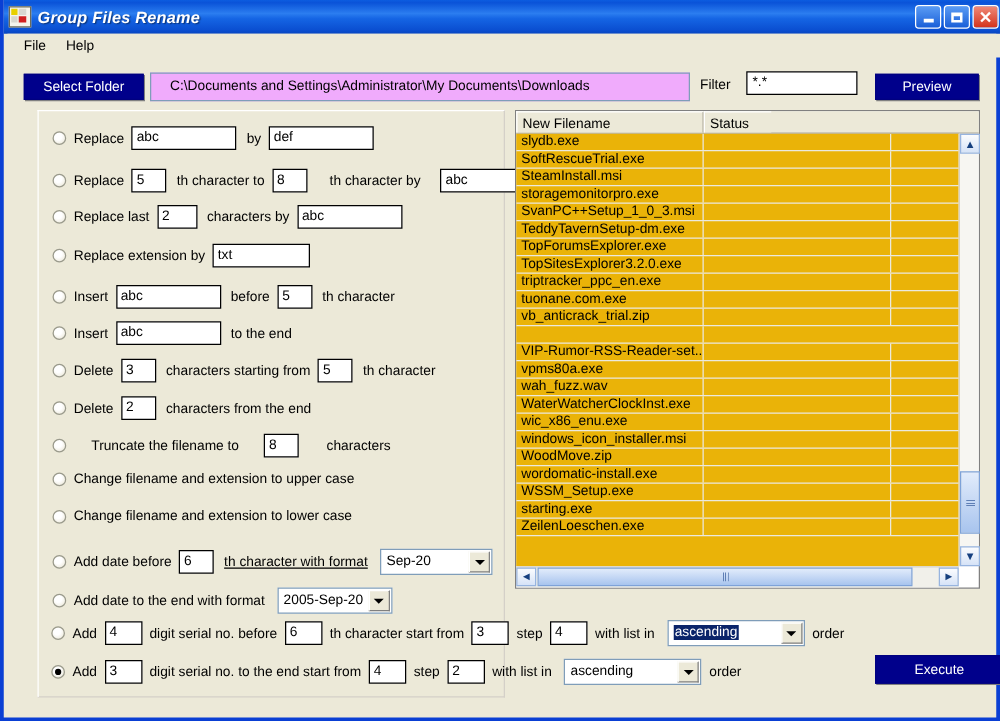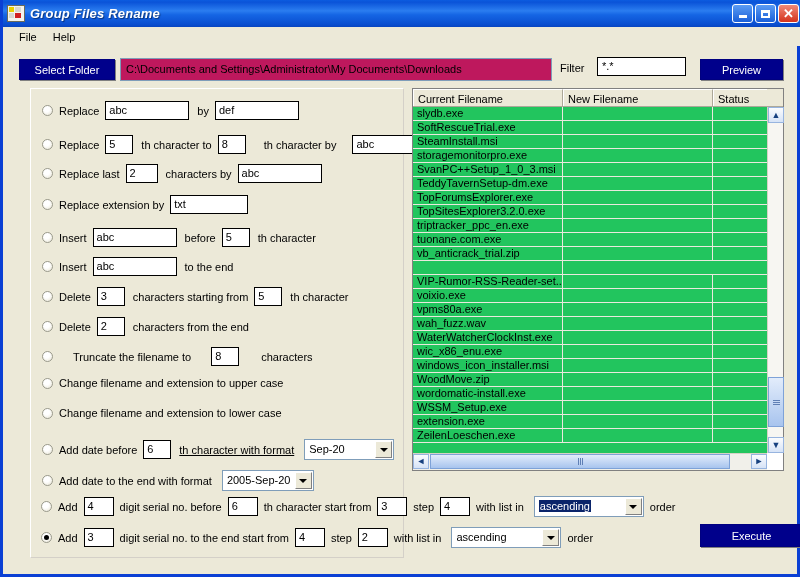--- a/index.html
+++ b/index.html
@@ -61,22 +61,22 @@
   .btn-blue{
     background:#00008b;color:#fff;border:1px solid #000080;
     font-size:11px;text-align:center;box-sizing:border-box;
     display:flex;align-items:center;justify-content:center;
     box-shadow:1px 1px 0 #808080;
   }
   #select-folder{position:absolute;left:16px;top:59px;width:96px;height:21px;}
   #preview-btn{position:absolute;left:697px;top:59px;width:83px;height:21px;}
   .path-box{
     position:absolute;left:117px;top:58px;width:432px;height:23px;
-    background:#be185d;border:1px solid #7f9db9;box-sizing:border-box;
-    font-size:11px;padding:4px 4px 0 5px;color:#000;overflow:hidden;white-space:nowrap;
+    background:#f0abfc;border:1px solid #7f9db9;box-sizing:border-box;
+    font-size:11px;padding:4px 4px 0 15px;color:#000;overflow:hidden;white-space:nowrap;
   }
   .filter-label{position:absolute;left:557px;top:62px;font-size:11px;}
   .filter-box{
     position:absolute;left:594px;top:57px;width:89px;height:19px;
     background:#fff;border:1px solid #000;box-sizing:border-box;
     font-size:11px;padding:2px 0 0 4px;
   }
   
   .groupbox{
     position:absolute;left:27px;top:88px;width:372px;height:468px;
@@ -121,21 +121,21 @@
     display:flex;background:#ece9d8;border-bottom:1px solid #aca899;box-sizing:border-box;
   }
   .lv-th{
     font-size:11px;padding:3px 0 0 4px;box-sizing:border-box;
     border-right:1px solid #aca899;background:#ece9d8;
     border-top:1px solid #fff;border-left:1px solid #fff;
     overflow:hidden;white-space:nowrap;
   }
   .lv-body{
     position:absolute;left:0;top:18px;right:16px;bottom:17px;
-    overflow:hidden;background:#22c55e;
+    overflow:hidden;background:#eab308;
   }
   .lv-row{height:14px;display:flex;border-bottom:1px solid #ebe9de;box-sizing:border-box;}
   .lv-c1{width:150px;font-size:11px;padding-left:4px;box-sizing:border-box;border-right:1px solid #ebe9de;overflow:hidden;white-space:nowrap;line-height:13px;}
   .lv-c2{width:150px;border-right:1px solid #ebe9de;box-sizing:border-box;}
   .lv-c3{width:52px;box-sizing:border-box;}
   
   .vscroll{
     position:absolute;right:0;top:18px;bottom:17px;width:16px;
     background:#f7f6f2;border-left:1px solid #d6d2c6;box-sizing:border-box;
   }
@@ -315,21 +315,20 @@
         <span class="lbl" style="margin: 0px 6px;">with list in</span>
         <div class="combo" style="width: 110px; margin-left: 4px;"><span>ascending</span><div class="arrowbtn">
             <div class="caret"></div>
           </div></div>
         <span class="lbl" style="margin: 0px 6px;">order</span>
       </div>
     </div>
 
   <div class="listpanel">
     <div class="lv-head">
-      <div class="lv-th" style="width:150px">Current Filename</div>
       <div class="lv-th" style="width:150px">New Filename</div>
       <div class="lv-th" style="width:54px;border-right:none">Status</div>
     </div>
     <div class="lv-body" id="lv-body">
         <div class="lv-row">
           <div class="lv-c1">slydb.exe</div>
           <div class="lv-c2"></div>
           <div class="lv-c3"></div>
         </div>
         <div class="lv-row">
@@ -385,25 +384,20 @@
         <div class="lv-row">
           <div class="lv-c2"></div>
           <div class="lv-c3"></div>
         </div>
         <div class="lv-row">
           <div class="lv-c1">VIP-Rumor-RSS-Reader-set...</div>
           <div class="lv-c2"></div>
           <div class="lv-c3"></div>
         </div>
         <div class="lv-row">
-          <div class="lv-c1">voixio.exe</div>
-          <div class="lv-c2"></div>
-          <div class="lv-c3"></div>
-        </div>
-        <div class="lv-row">
           <div class="lv-c1">vpms80a.exe</div>
           <div class="lv-c2"></div>
           <div class="lv-c3"></div>
         </div>
         <div class="lv-row">
           <div class="lv-c1">wah_fuzz.wav</div>
           <div class="lv-c2"></div>
           <div class="lv-c3"></div>
         </div>
         <div class="lv-row">
@@ -430,21 +424,21 @@
           <div class="lv-c1">wordomatic-install.exe</div>
           <div class="lv-c2"></div>
           <div class="lv-c3"></div>
         </div>
         <div class="lv-row">
           <div class="lv-c1">WSSM_Setup.exe</div>
           <div class="lv-c2"></div>
           <div class="lv-c3"></div>
         </div>
         <div class="lv-row">
-          <div class="lv-c1">extension.exe</div>
+          <div class="lv-c1">starting.exe</div>
           <div class="lv-c2"></div>
           <div class="lv-c3"></div>
         </div>
         <div class="lv-row">
           <div class="lv-c1">ZeilenLoeschen.exe</div>
           <div class="lv-c2"></div>
           <div class="lv-c3"></div>
         </div>
       </div>
 

